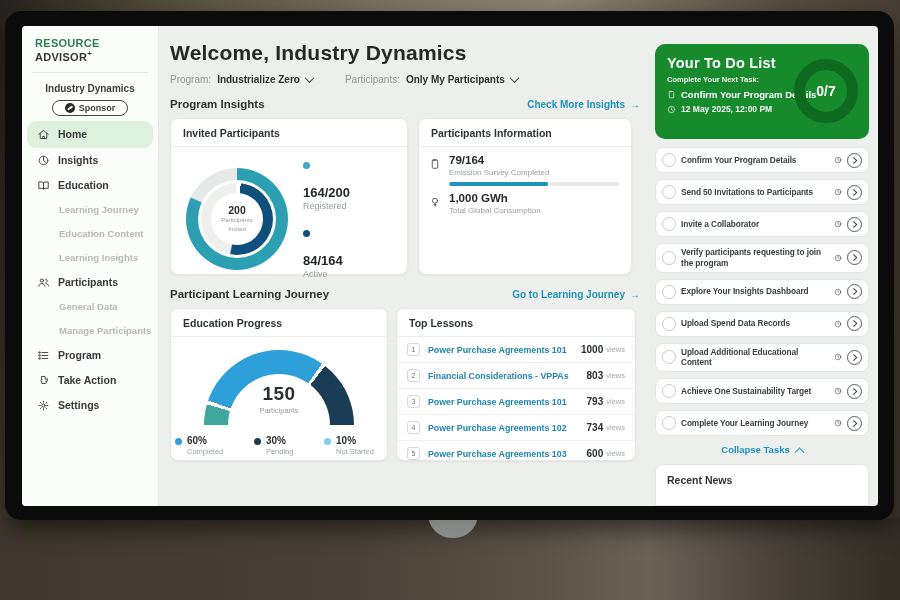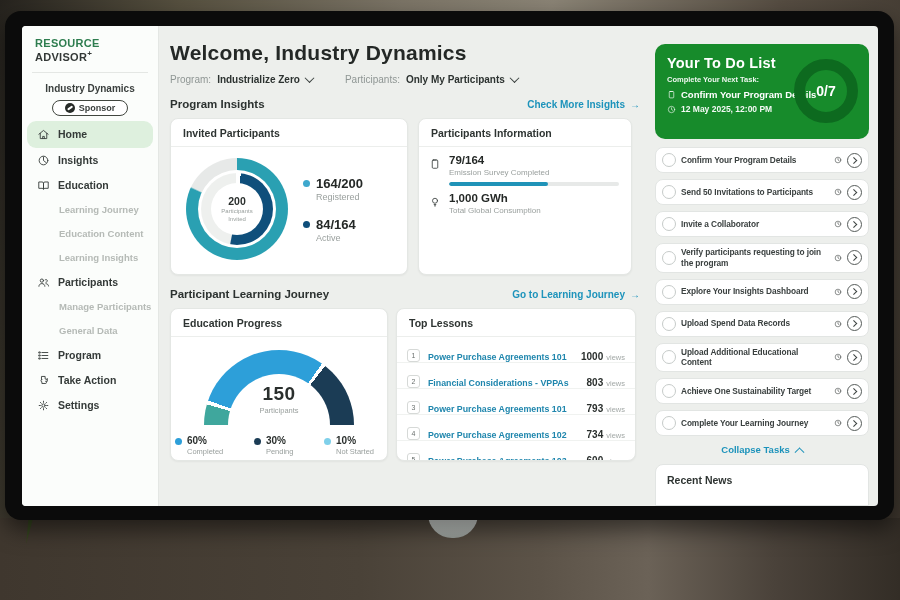--- a/index.html
+++ b/index.html
@@ -59,21 +59,21 @@
   .donut{position:relative;width:102px;height:102px;border-radius:50%;
     background:conic-gradient(var(--donut-teal) 0 294deg,var(--donut-rest) 296deg 360deg);}
   .donut .d-gap{position:absolute;inset:12px;border-radius:50%;background:#fff;}
   .donut .d-inner{position:absolute;inset:15px;border-radius:50%;
     background:conic-gradient(from 6deg,var(--navy) 0 184deg,var(--navy-rest) 186deg 352deg,#fff 352deg 360deg);}
   .donut .d-hole{position:absolute;inset:25px;border-radius:50%;background:#fff;
     display:flex;flex-direction:column;align-items:center;justify-content:center;text-align:center;}
   .d-val{font-size:10.5px;font-weight:bold;color:#2a2f2d;}
   .d-lab{font-size:6px;color:var(--text-gray);line-height:1.35;}
   .ileg{display:flex;flex-direction:column;gap:15px;}
-  .ileg-item{display:flex;gap:6px;}
+  .ileg-item{display:flex;gap:16px;flex-direction:column;}
   .ileg-dot{width:7px;height:7px;border-radius:50%;margin-top:4px;flex:none;}
   .ileg-val{font-size:13px;font-weight:bold;color:#242826;}
   .ileg-lab{font-size:9px;color:var(--text-gray);margin-top:1px;}
   .info-body{padding:7px 12px 0 10px;}
   .info-row{display:flex;gap:7px;margin-bottom:6px;}
   .info-icon{width:13px;padding-top:2px;flex:none;color:#8d9492;}
   .info-icon svg{width:12px;height:12px;}
   .info-txt{flex:1;}
   .info-val{font-size:11.5px;font-weight:bold;color:#242826;line-height:1.15;}
   .info-lab{font-size:8px;color:var(--text-gray);margin-top:1px;}
@@ -87,21 +87,21 @@
       var(--gauge-blue) 19deg 125deg,#fff 125deg 128deg,var(--gauge-navy) 128deg 180deg,transparent 180deg 360deg);}
   .gauge-hole{position:absolute;left:24px;top:24px;width:102px;height:102px;border-radius:50%;background:#fff;}
   .gauge-center{position:absolute;left:0;right:0;top:33px;text-align:center;}
   .g-val{font-size:19px;font-weight:bold;color:#2a2f2d;letter-spacing:.5px;}
   .g-lab{font-size:7.5px;color:var(--text-gray);margin-top:1px;}
   .edu-legend{display:flex;justify-content:space-between;padding:9px 13px 0 4px;}
   .el{display:flex;gap:5px;}
   .el-dot{width:7px;height:7px;border-radius:50%;margin-top:3px;flex:none;}
   .el-pct{font-size:10px;font-weight:bold;color:#2a2f2d;}
   .el-lab{font-size:7.5px;color:var(--text-gray);margin-top:1px;}
-  .lesson{display:flex;align-items:flex-end;height:25px;padding:0 10px;border-bottom:1px solid #f0f2f0;}
+  .lesson{display:flex;align-items:center;height:25px;padding:0 10px;border-bottom:1px solid #f0f2f0;}
   .lesson:last-child{border-bottom:none;}
   .l-rank{width:11px;height:11px;border:1px solid #d6d9d7;border-radius:3px;font-size:7px;color:#6a706e;
     display:flex;align-items:center;justify-content:center;margin-right:8px;flex:none;}
   .l-title{flex:1;font-size:8.8px;font-weight:bold;color:var(--lesson-link);cursor:pointer;}
   .l-views{font-size:10px;font-weight:bold;color:#2a2f2d;}
   .l-sfx{font-size:7.5px;color:#a2a8a6;margin-left:3px;}
 
   
   .rightpanel{position:absolute;right:0;top:0;bottom:0;width:226px;box-sizing:border-box;padding:0 9px 0 3px;}
   .todo{margin-top:18px;background:var(--green);border-radius:10px;height:95px;position:relative;
@@ -183,24 +183,24 @@
             <span>Learning Insights</span>
           </div>
       <div class="nav-item">
         <svg viewBox="0 0 24 24">
               <circle cx="9" cy="8.5" r="3"></circle>
               <path d="M3.5 19c0-3 2.5-5 5.5-5s5.5 2 5.5 5M16.5 11.7a2.6 2.6 0 1 0-1.6-4.6M16.5 14.2c2.6 0 4.8 1.8 4.8 4.3"></path>
             </svg>
         <span>Participants</span>
       </div>
       <div class="nav-sub">
+            <span>General Data</span>
+          </div>
+      <div class="nav-sub">
             <span>Manage Participants</span>
-          </div>
-      <div class="nav-sub">
-            <span>General Data</span>
           </div>
       <div class="nav-item">
         <svg viewBox="0 0 24 24">
               <path d="M9 6.5h11M9 12h11M9 17.5h11M4 5.5h2v2H4zM4 11h2v2H4zM4 16.5h2v2H4z"></path>
             </svg>
         <span>Program</span>
       </div>
       <div class="nav-item">
         <svg viewBox="0 0 24 24">
               <path d="M9 4.5h6v3.2a2 2 0 1 0 4 .6v5.2h-3.2a2 2 0 1 1-.6 4H9v-3.2a2 2 0 1 1 .6-4H9z"></path>

